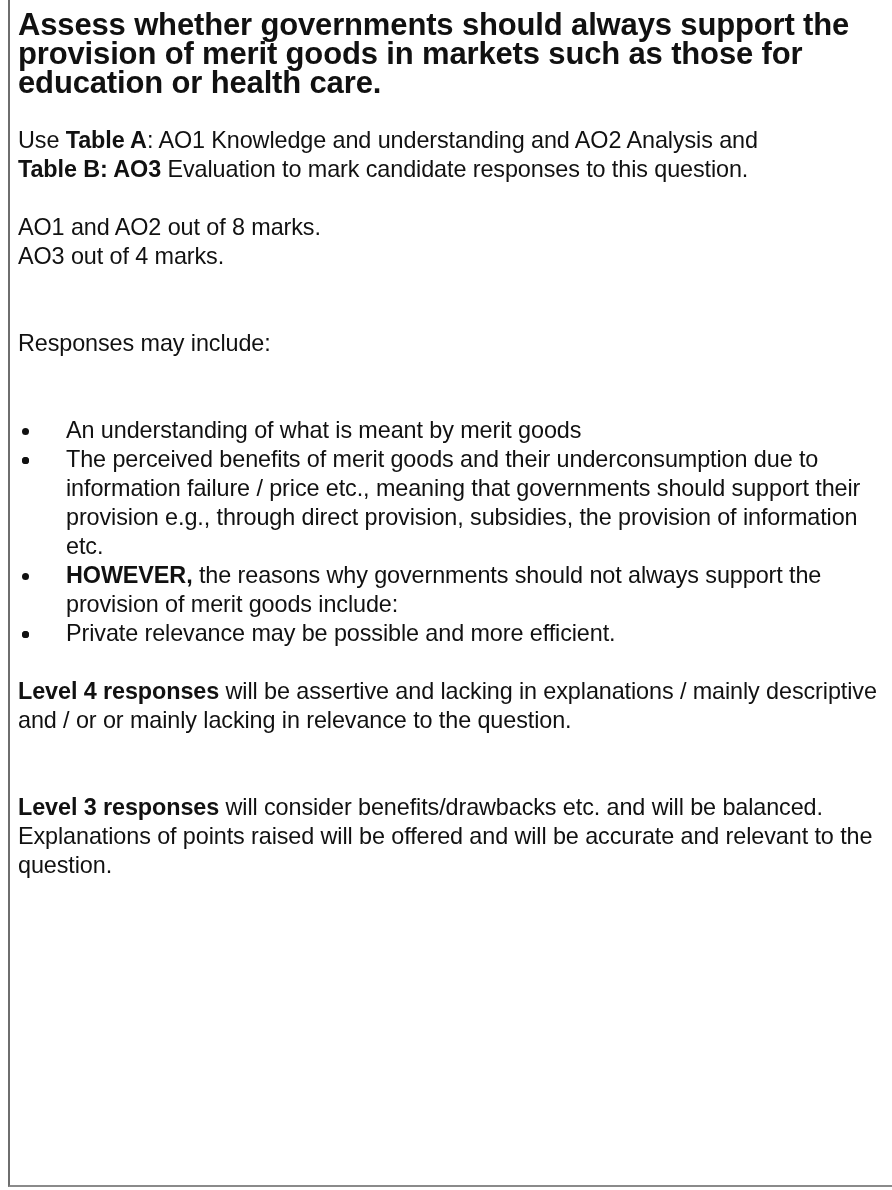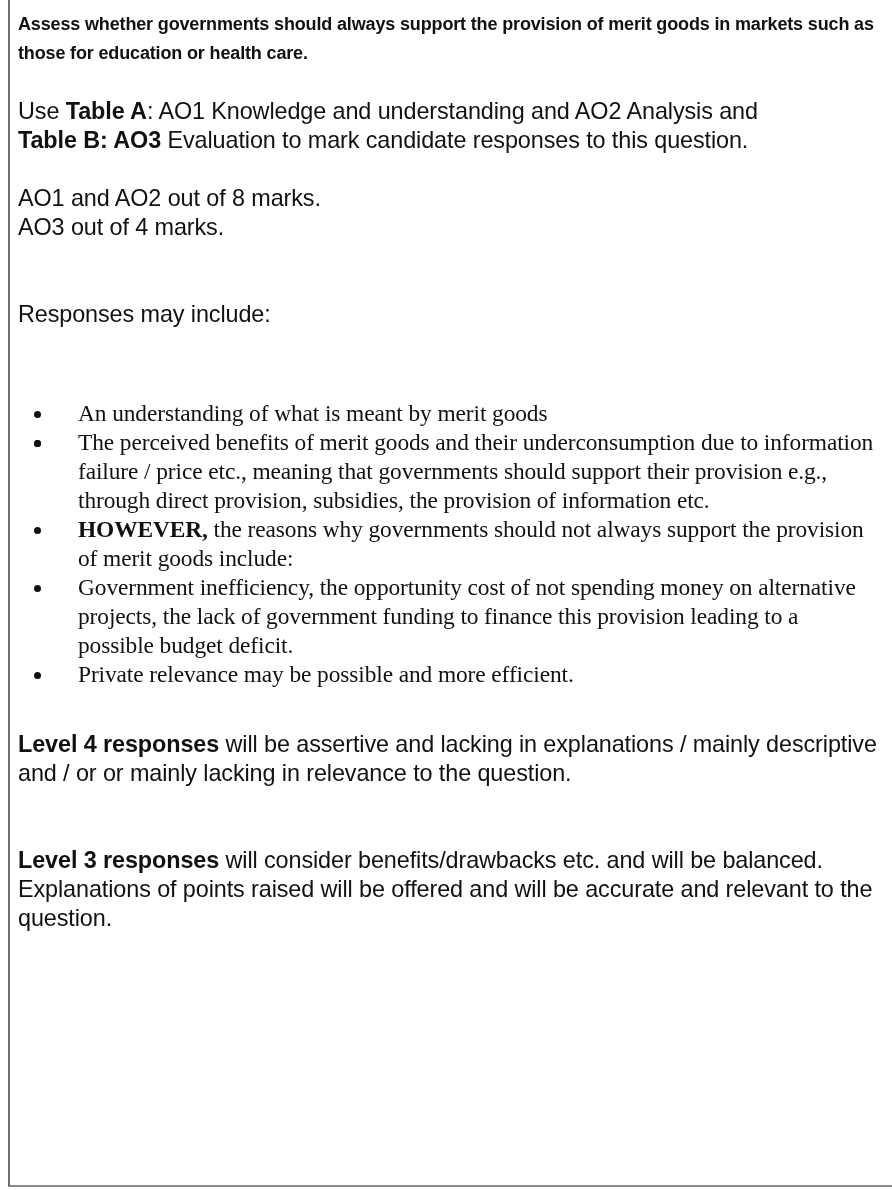--- a/index.html
+++ b/index.html
@@ -12,22 +12,22 @@
     border-left: 2px solid #6e6e6e; border-bottom: 2px solid #8a8a8a;
     box-sizing: border-box;
   }
   .content {
     position: absolute; left: 18px; top: 10px; width: 870px;
     font-size: 23.4px; line-height: 29px; letter-spacing: -0.1px;
   }
   .content p { margin: 0; }
   .b { font-weight: bold; }
   .gap { height: 29px; }
-  .question { font-weight: bold; font-size: 18px; line-height: 29px; letter-spacing: -0.15px; }
-  ul.bullets { list-style: none; margin: 12px; padding: 0; font-family: Liberation Serif, serif; }
+  .question { font-weight: bold; font-size: 31px; line-height: 29px; letter-spacing: -0.15px; }
+  ul.bullets { list-style: none; margin: 0; padding: 0; }
   ul.bullets li { position: relative; padding-left: 48px; }
   ul.bullets li .dot {
     position: absolute; left: 4px; top: 12px; width: 7px; height: 7px;
     border-radius: 50%; background: #111111;
   }
 </style>
 </head>
 <body>
 
 <div class="frame"></div>
@@ -51,21 +51,21 @@
   <p>Responses may include:</p>
   <div class="gap"></div>
 
   <div class="gap"></div>
 
   <ul class="bullets">
     <li><span class="dot"></span><span class="b"></span><span>An understanding of what is meant by merit goods</span></li>
     <li><span class="dot"></span><span class="b"></span></li>
     <li><span class="dot"></span><span class="b"></span><span>The perceived benefits of merit goods and their underconsumption due to information failure / price etc., meaning that governments should support their provision e.g., through direct provision, subsidies, the provision of information etc.</span></li>
     <li><span class="dot"></span><span class="b">HOWEVER,</span><span> the reasons why governments should not always support the provision of merit goods include:</span></li>
-    <li><span class="dot"></span><span class="b"></span><span>Government inefficiency, the opportunity cost of not spending money on alternative projects, the lack of government funding to finance this provision leading to a possible budget deficit.</span></li>
+    <li><span class="dot"></span><span class="b"></span></li>
     <li><span class="dot"></span><span class="b"></span><span>Private relevance may be possible and more efficient.</span></li>
   </ul>
   <div class="gap"></div>
 
   <p><span class="b">Level 4 responses</span><span> will be assertive and lacking in explanations / mainly descriptive and / or or mainly lacking in relevance to the question.</span></p>
   <div class="gap"></div>
 
   <div class="gap"></div>
 
   <p><span class="b">Level 3 responses</span><span> will consider benefits/drawbacks etc. and will be balanced. Explanations of points raised will be offered and will be accurate and relevant to the question.</span></p>

